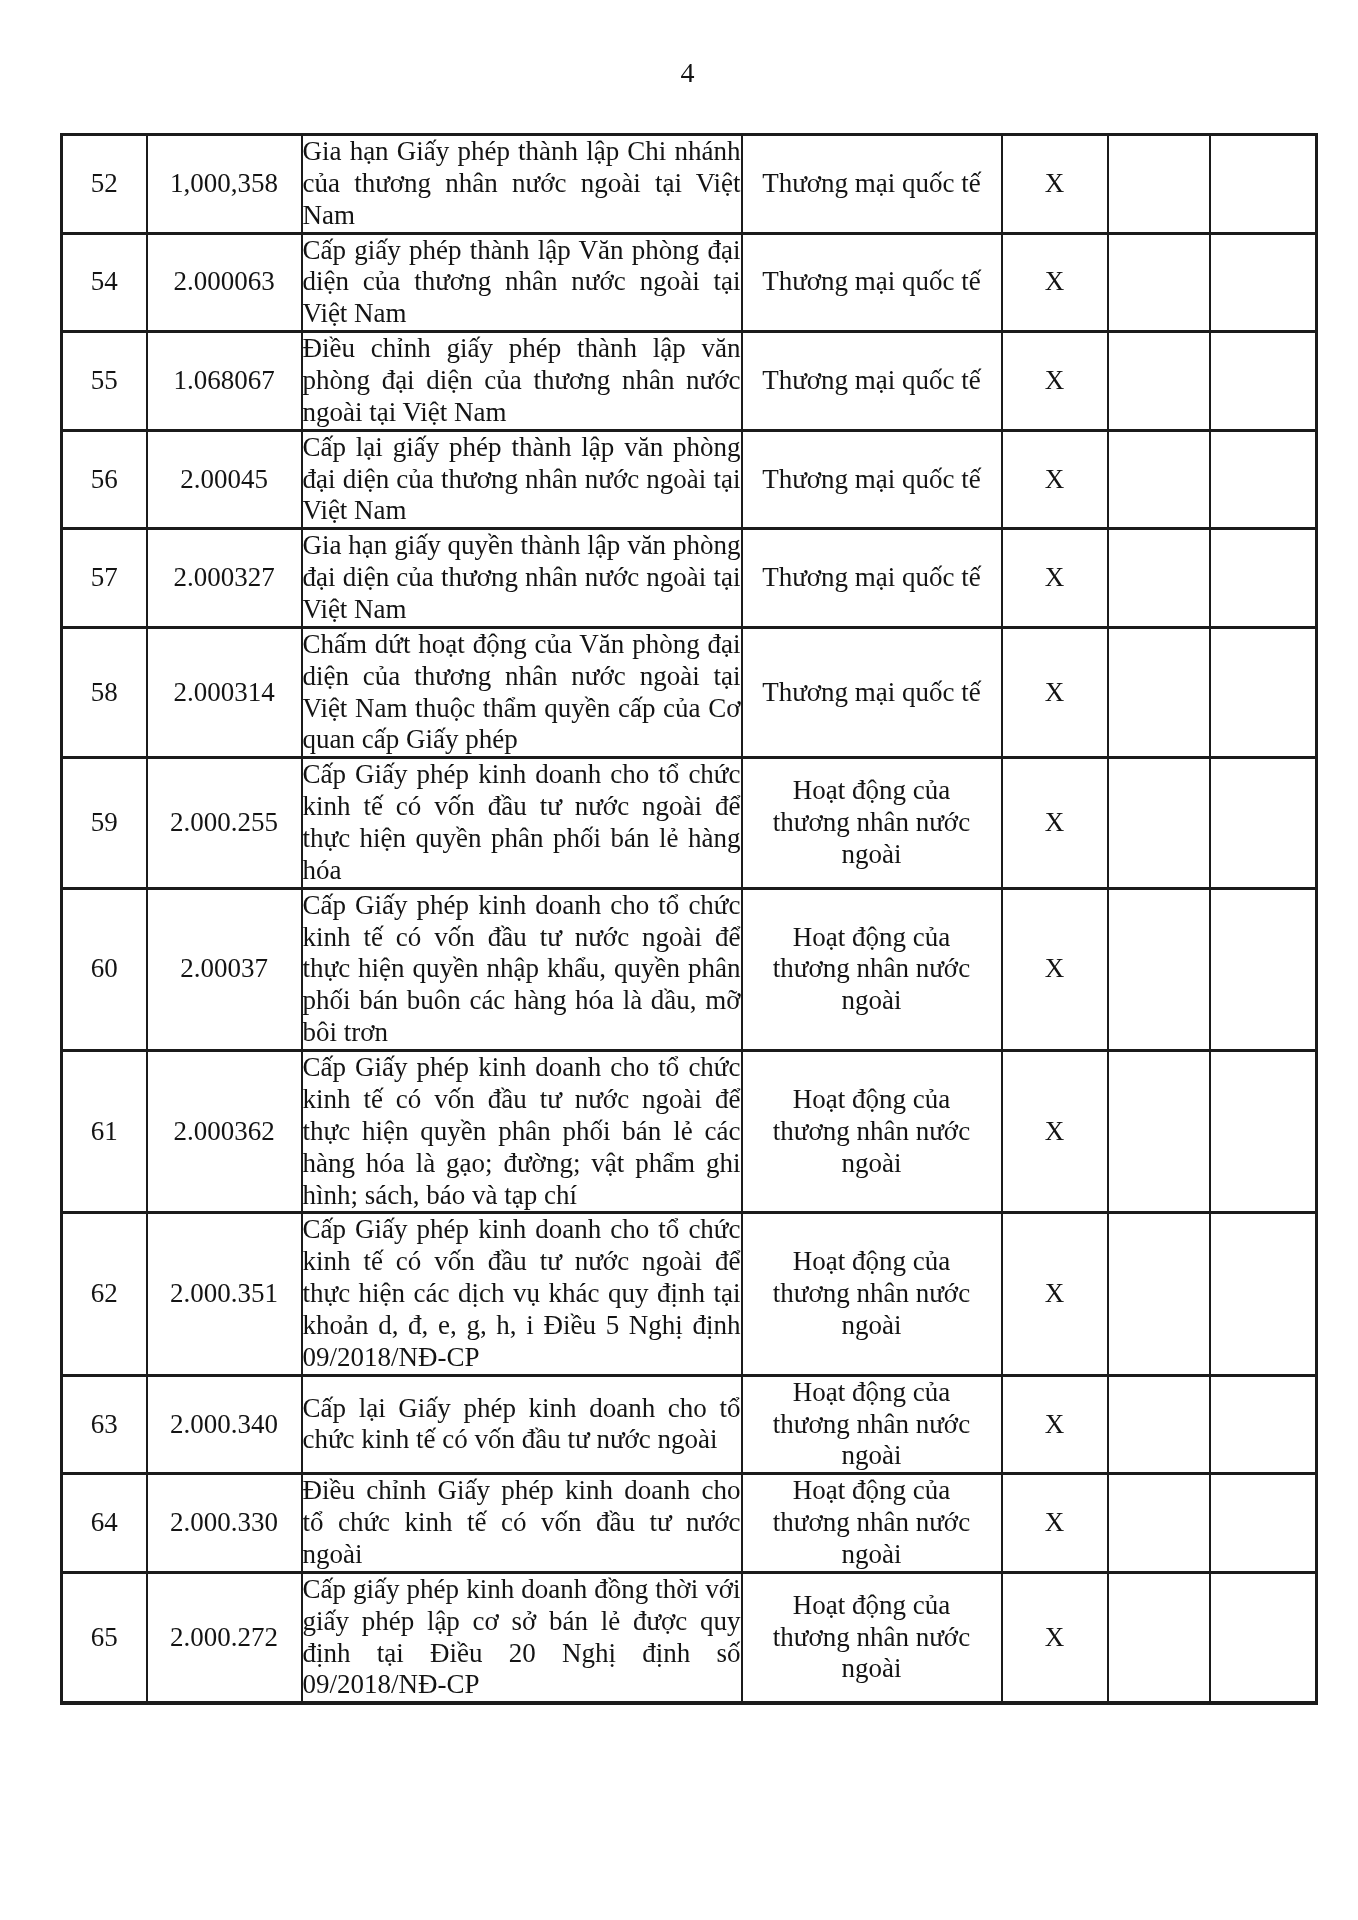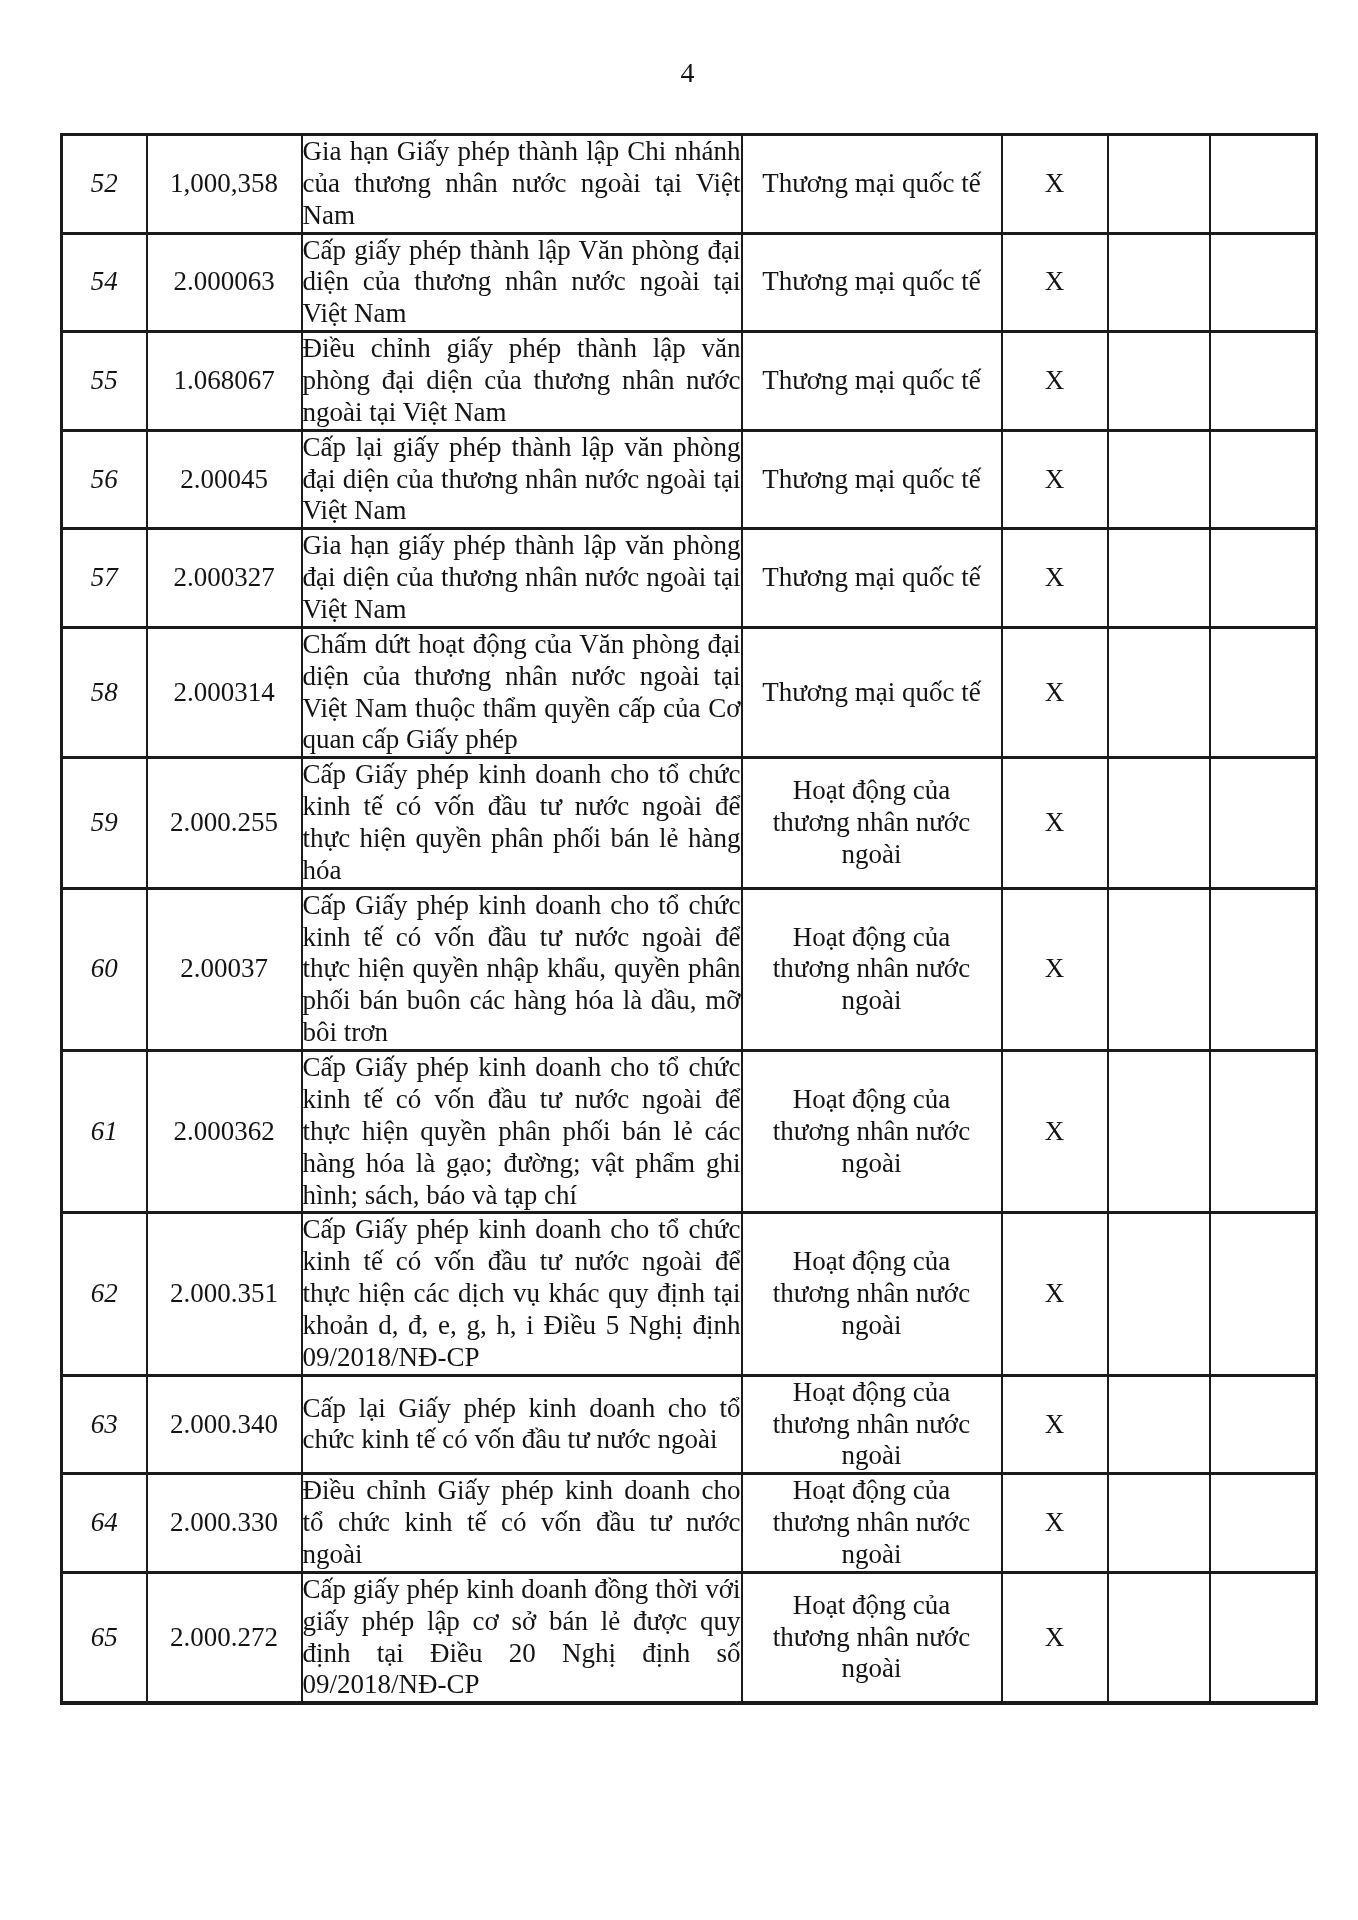--- a/index.html
+++ b/index.html
@@ -31,21 +31,21 @@
     border:2px solid #1b1b1b;
     border-top-width:3px;
     border-bottom-width:3px;
     vertical-align:middle;
     padding:0;
     overflow:hidden;
     word-wrap:break-word;
   }
   table.doc-table{border:3px solid #1b1b1b;}
   table.doc-table tr:last-child td{border-bottom-width:4px;}
-  .cell-stt{text-align:center;font-style:italic;}
+  .cell-stt{text-align:center;}
   .cell-code{text-align:center;margin-left:44px;}
   .cell-procedure-name{
     text-align:justify;
     padding:1px 10px;
     margin-top:48px;
   }
   .cell-field{
     text-align:center;
     white-space:pre-line;
     padding:0 6px;
@@ -101,21 +101,21 @@
           <td class="cell-code">2.00045</td>
           <td class="cell-procedure-name">Cấp lại giấy phép thành lập văn phòng đại diện của thương nhân nước ngoài tại Việt Nam</td>
           <td class="cell-field">Thương mại quốc tế</td>
           <td class="cell-mark">X</td>
           <td class="cell-empty-1"></td>
           <td class="cell-empty-2"></td>
         </tr>
         <tr style="height: 96px;">
           <td class="cell-stt">57</td>
           <td class="cell-code">2.000327</td>
-          <td class="cell-procedure-name">Gia hạn giấy phép thành lập văn phòng đại diện của thương nhân nước ngoài tại Việt Nam</td>
+          <td class="cell-procedure-name">Gia hạn giấy quyền thành lập văn phòng đại diện của thương nhân nước ngoài tại Việt Nam</td>
           <td class="cell-field">Thương mại quốc tế</td>
           <td class="cell-mark">X</td>
           <td class="cell-empty-1"></td>
           <td class="cell-empty-2"></td>
         </tr>
         <tr style="height: 125px;">
           <td class="cell-stt">58</td>
           <td class="cell-code">2.000314</td>
           <td class="cell-procedure-name">Chấm dứt hoạt động của Văn phòng đại diện của thương nhân nước ngoài tại Việt Nam thuộc thẩm quyền cấp của Cơ quan cấp Giấy phép</td>
           <td class="cell-field">Thương mại quốc tế</td>

